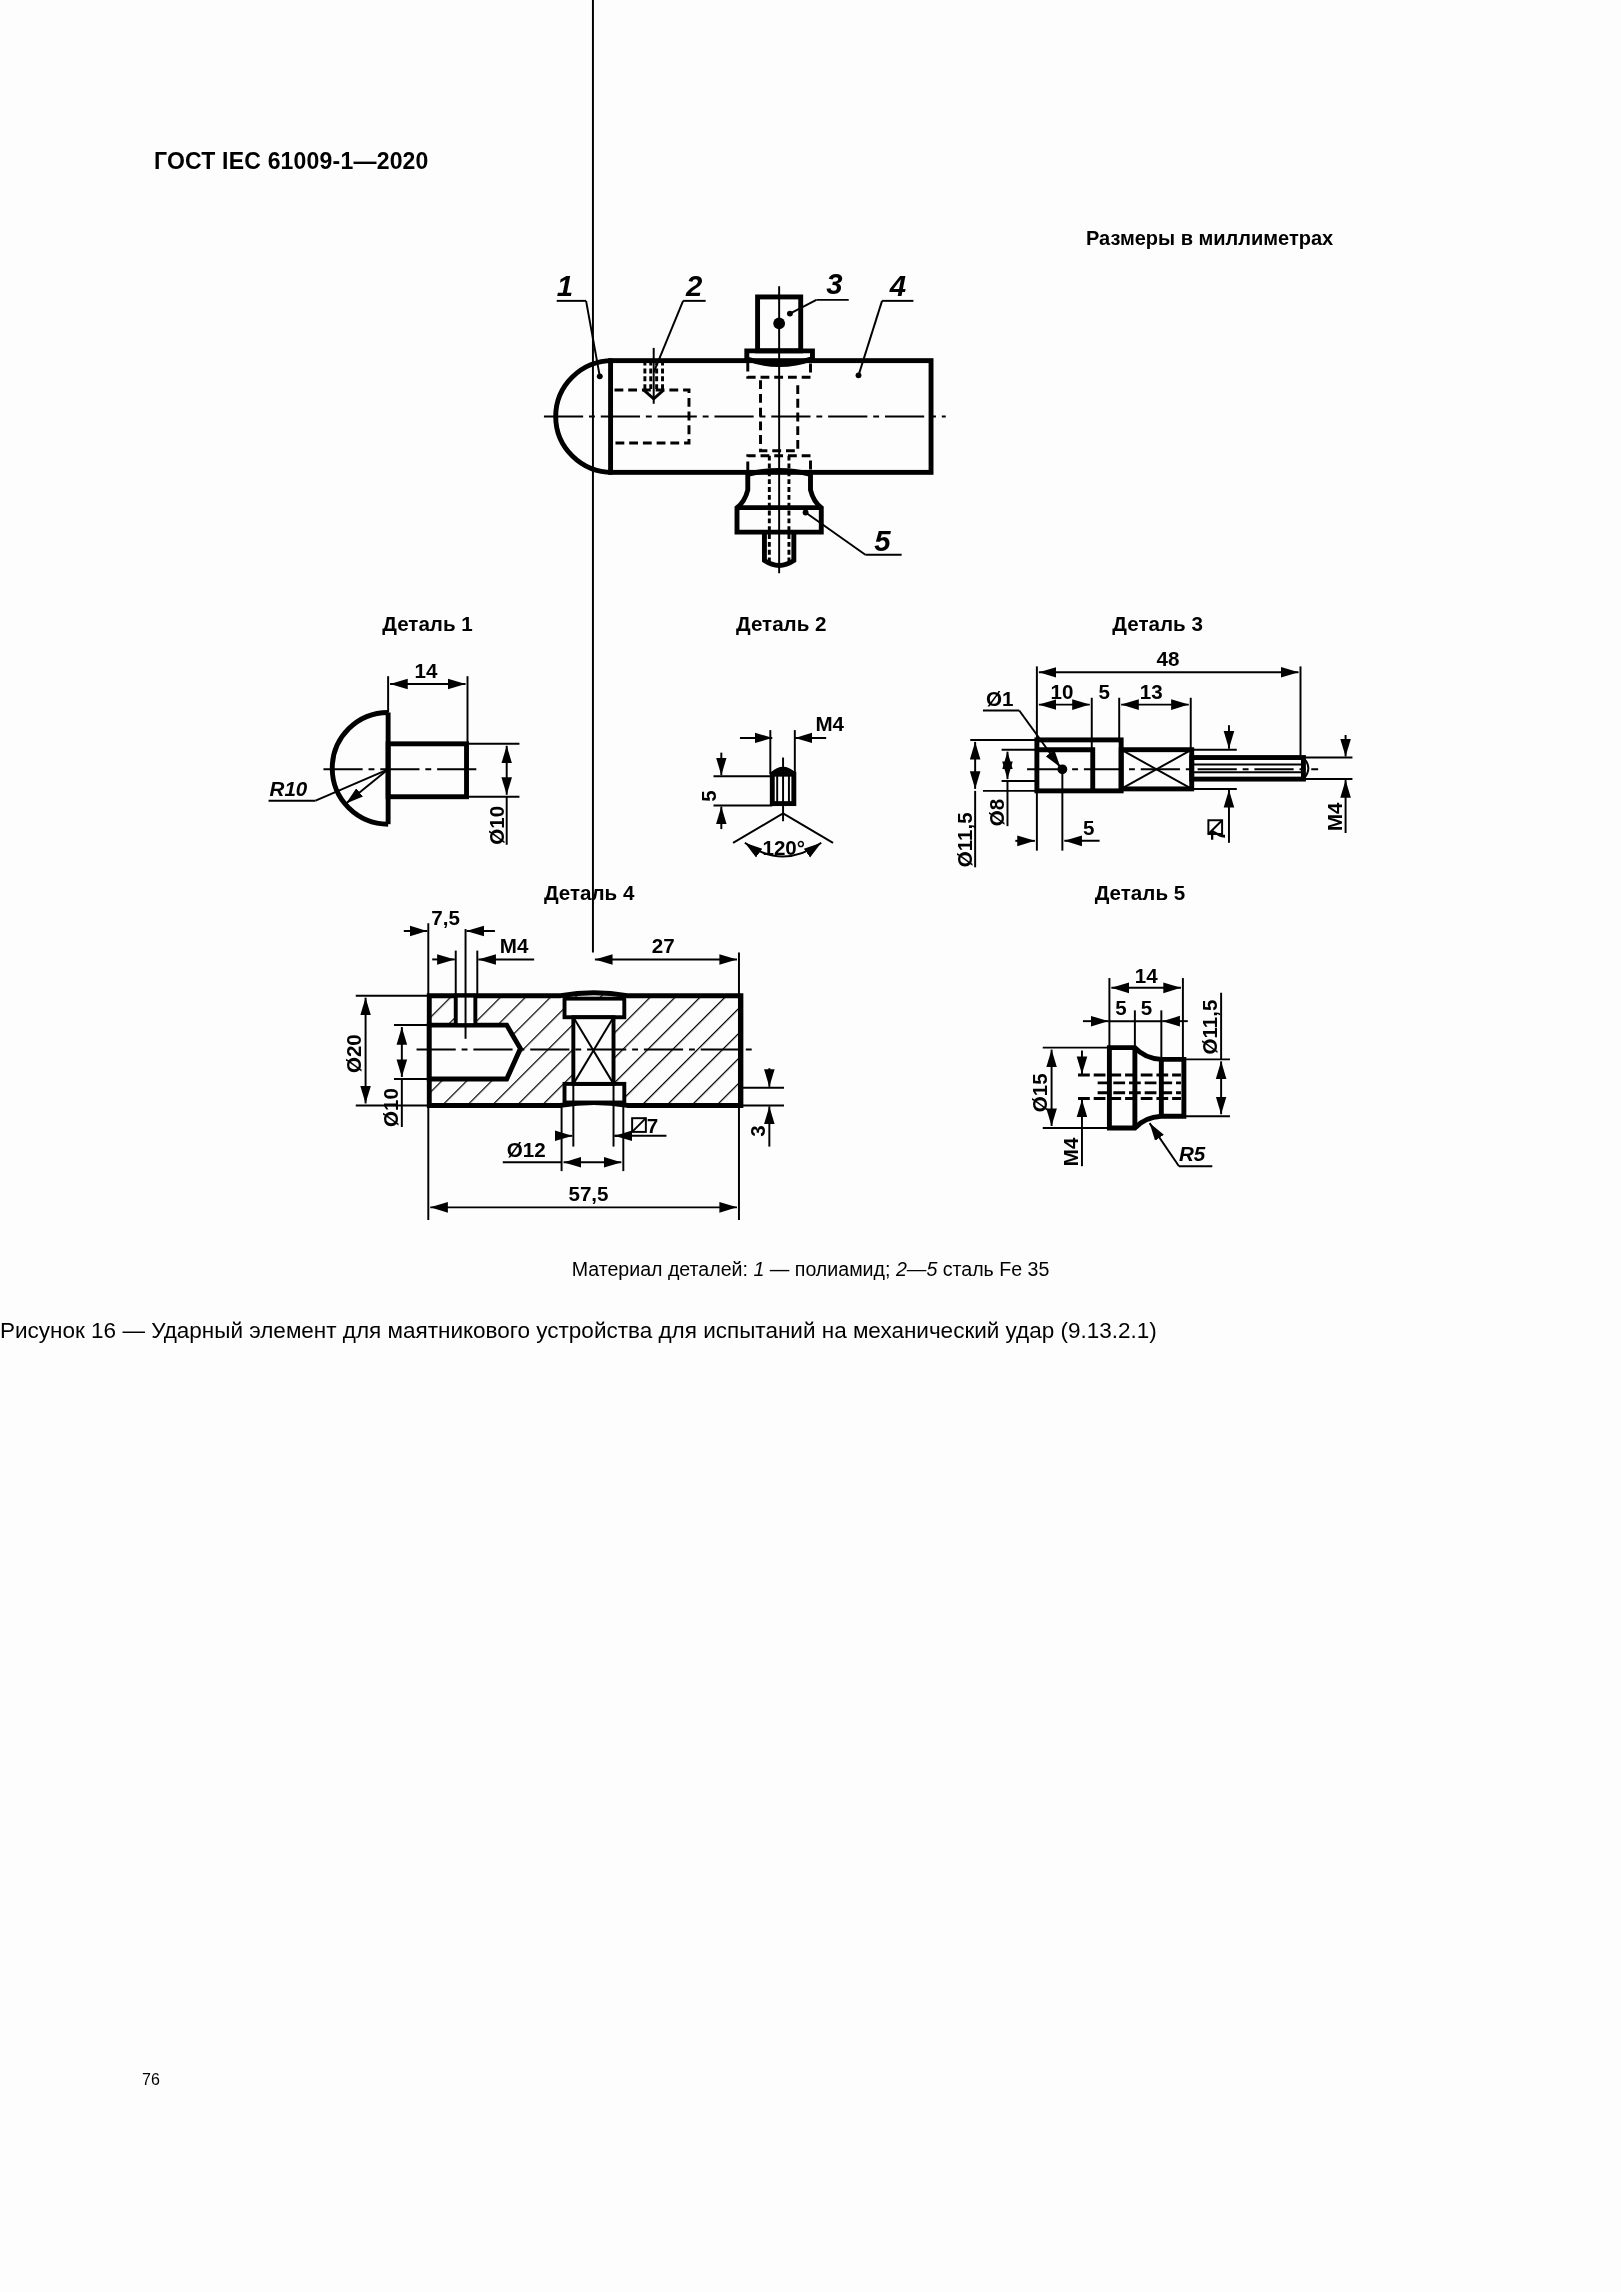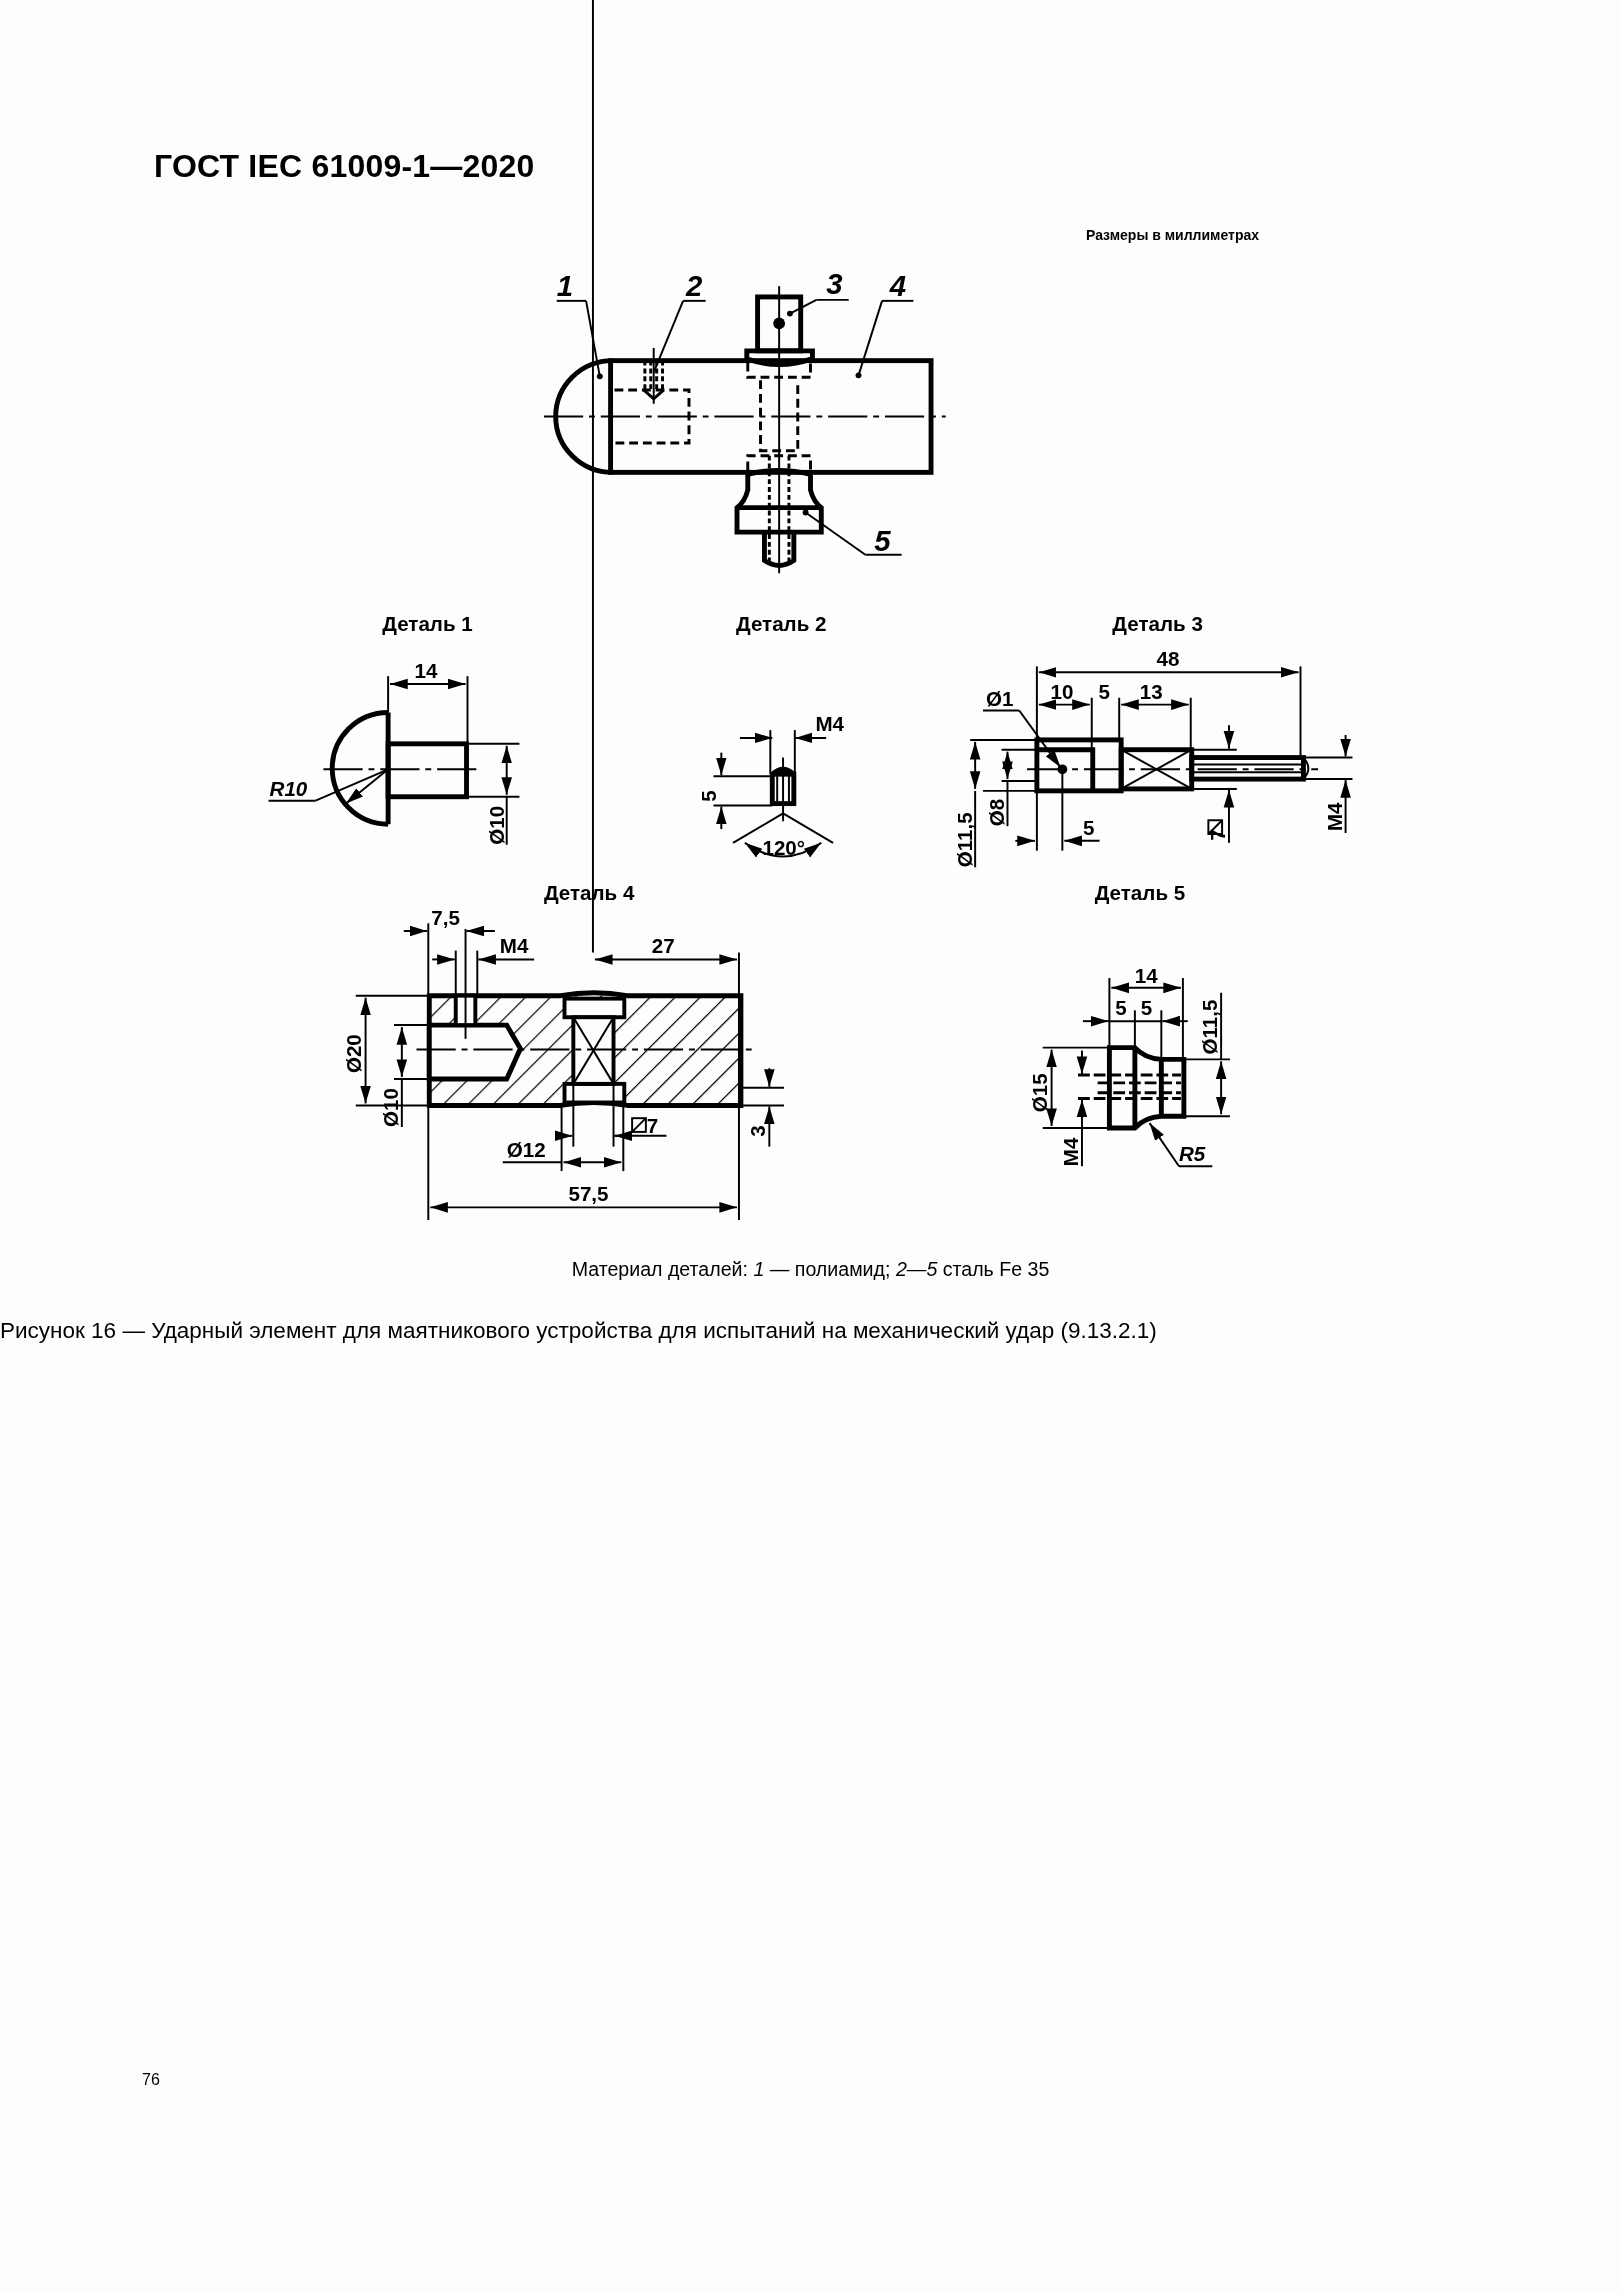--- a/index.html
+++ b/index.html
@@ -1,20 +1,20 @@
 <!DOCTYPE html>
 <html><head>
 <meta charset="utf-8">
 <style>
   html, body { margin: 0; padding: 0; background: #fdfdfd; }
   body { width: 1621px; height: 2293px; position: relative; overflow: hidden;
          font-family: "Liberation Sans", sans-serif; color: #000; }
   .abs { position: absolute; }
-  .std { left: 154px; top: 148px; font-size: 32px; font-weight: bold; letter-spacing: 0.2px; }
-  .units { left: 1086px; top: 227px; font-size: 14px; font-weight: bold; }
+  .std { left: 154px; top: 148px; font-size: 23px; font-weight: bold; letter-spacing: 0.2px; }
+  .units { left: 1086px; top: 227px; font-size: 20px; font-weight: bold; }
   .material { left: 0; width: 1621px; top: 1258px; text-align: center; font-size: 19.6px; }
   .material i { font-style: italic; }
   .caption { left: 0; width: 1621px; top: 1318px; text-align: left; font-size: 22.5px; }
   .pagenum { left: 142px; top: 2071px; font-size: 16px; }
   svg.drawing { position: absolute; left: 0; top: 0; width: 1621px; height: 1274px; }
   svg text { font-family: "Liberation Sans", sans-serif; font-weight: bold; fill: #000; }
   .thick { stroke: #000; stroke-width: 5; fill: none; }
   .thin { stroke: #000; stroke-width: 2; fill: none; }
   .dash { stroke: #000; stroke-width: 3; fill: none; stroke-dasharray: 9 5; }
   .center { stroke: #000; stroke-width: 2; fill: none; stroke-dasharray: 40 6 6 6; }

